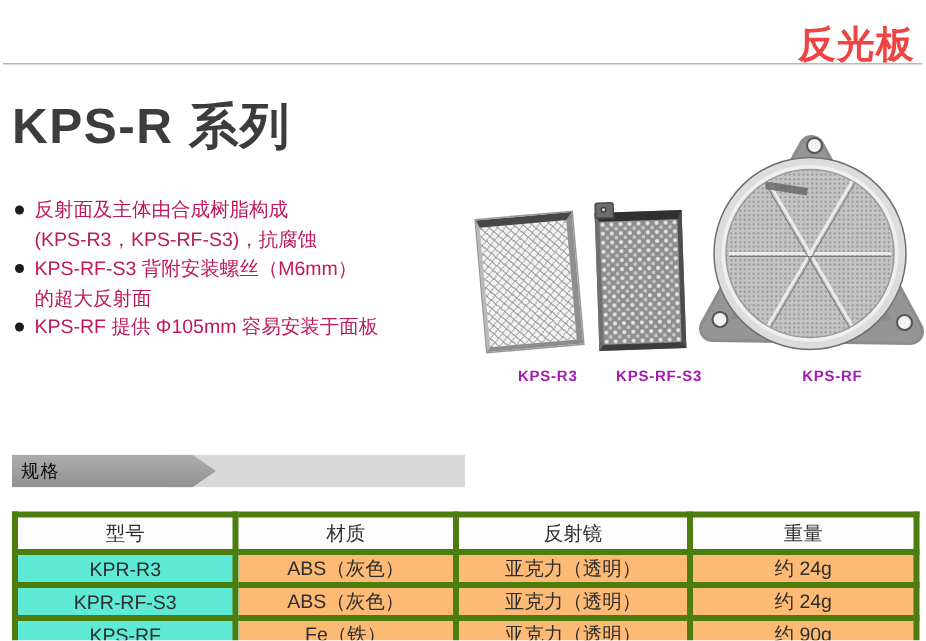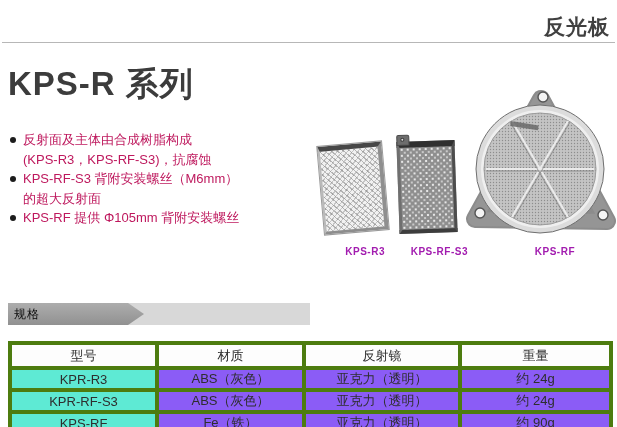--- a/index.html
+++ b/index.html
@@ -2,21 +2,21 @@
 <html><head>
 <meta charset="utf-8">
 <style>
   html,body{margin:0;padding:0;background:#fff;}
   #page{
     position:relative;width:617px;height:427px;background:#ffffff;overflow:hidden;
     font-family:"Liberation Sans","DejaVu Sans",sans-serif;color:#1f1f1f;
   }
   
   .page-header-label{
-    position:absolute;top:13px;right:7px;font-size:21px;font-weight:600;color:#404040;letter-spacing:1px;
+    position:absolute;top:13px;right:7px;font-size:25px;font-weight:600;color:#ef4444;letter-spacing:1px;
   }
   .header-divider{
     position:absolute;top:42px;left:2px;right:2px;height:1px;background:#b7b7b7;
   }
   
   .series-title{
     position:absolute;top:62px;left:8px;font-size:33px;font-weight:600;color:#3c3c3c;letter-spacing:1px;
   }
   
   .feature-list{
@@ -84,21 +84,21 @@
   .spec-table{
     position:absolute;top:341px;left:8px;width:601px;
     border-collapse:collapse;table-layout:fixed;
     font-size:13px;color:#2e2e2e;
   }
   .spec-table th,.spec-table td{
     border:4px solid #4d7c0f;text-align:center;vertical-align:middle;
     padding:0;font-weight:normal;overflow:hidden;white-space:nowrap;
   }
   .spec-table th{height:21px;background:#fdfdfd;}
-  .spec-table td{height:18px;background:#8b5cf6;}
+  .spec-table td{height:18px;background:#fdba74;}
   .spec-table td.model-cell{background:#5eead4;}
   .spec-table{border-top:2px solid #2e2e2e;}
 </style>
 </head>
 <body>
 
 <div id="page">
 
   <div class="page-header-label">反光板</div>
   <div class="header-divider"></div>
@@ -116,21 +116,21 @@
     <li class="feature-item">
       <span class="bullet-dot"></span>
       <span>
         <div>KPS-RF-S3 背附安装螺丝（M6mm）</div>
         <div>的超大反射面</div>
       </span>
     </li>
     <li class="feature-item">
       <span class="bullet-dot"></span>
       <span>
-        <div>KPS-RF 提供 Φ105mm 背附安装螺丝</div>
+        <div>KPS-RF 提供 Φ105mm 容易安装于面板</div>
       </span>
     </li>
   </ul>
 
   <div class="product-area">
     <div class="refl-r3"></div>
 
     <div class="refl-rfs3">
       <div class="rfs3-tab">
         <div class="rfs3-tab-hole"></div>

